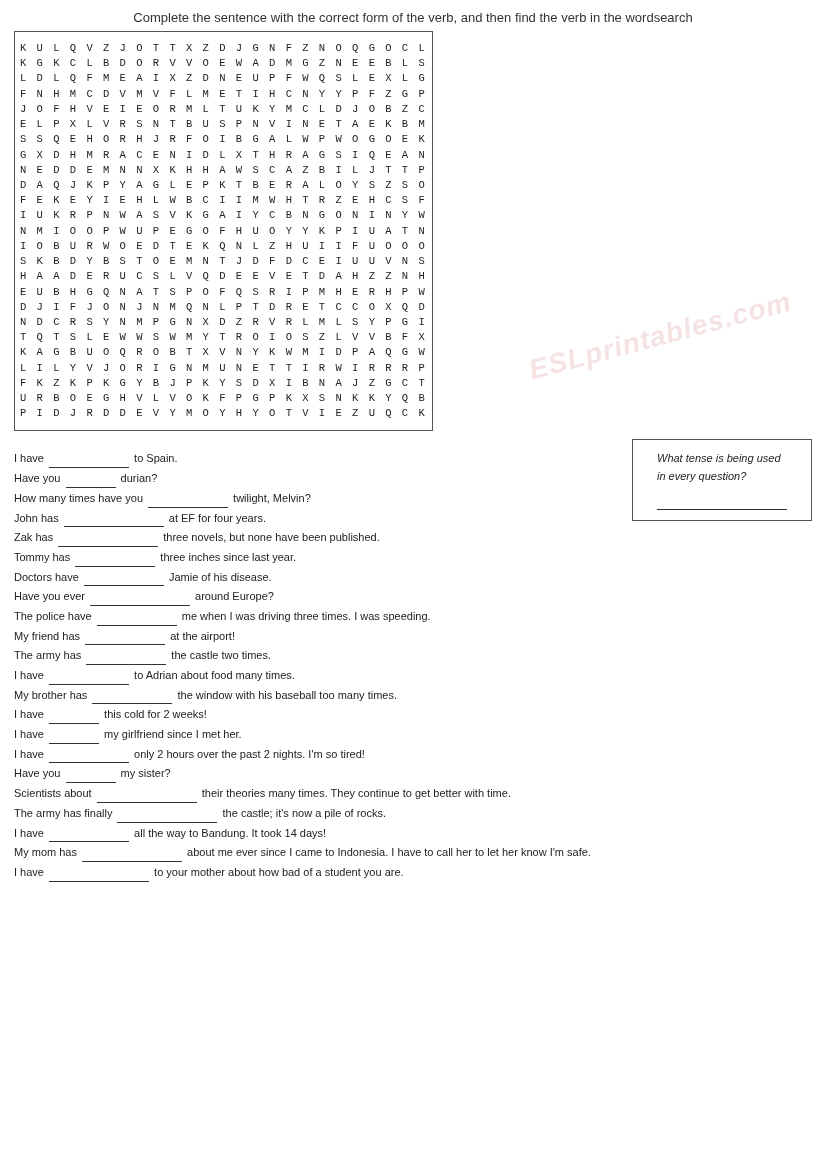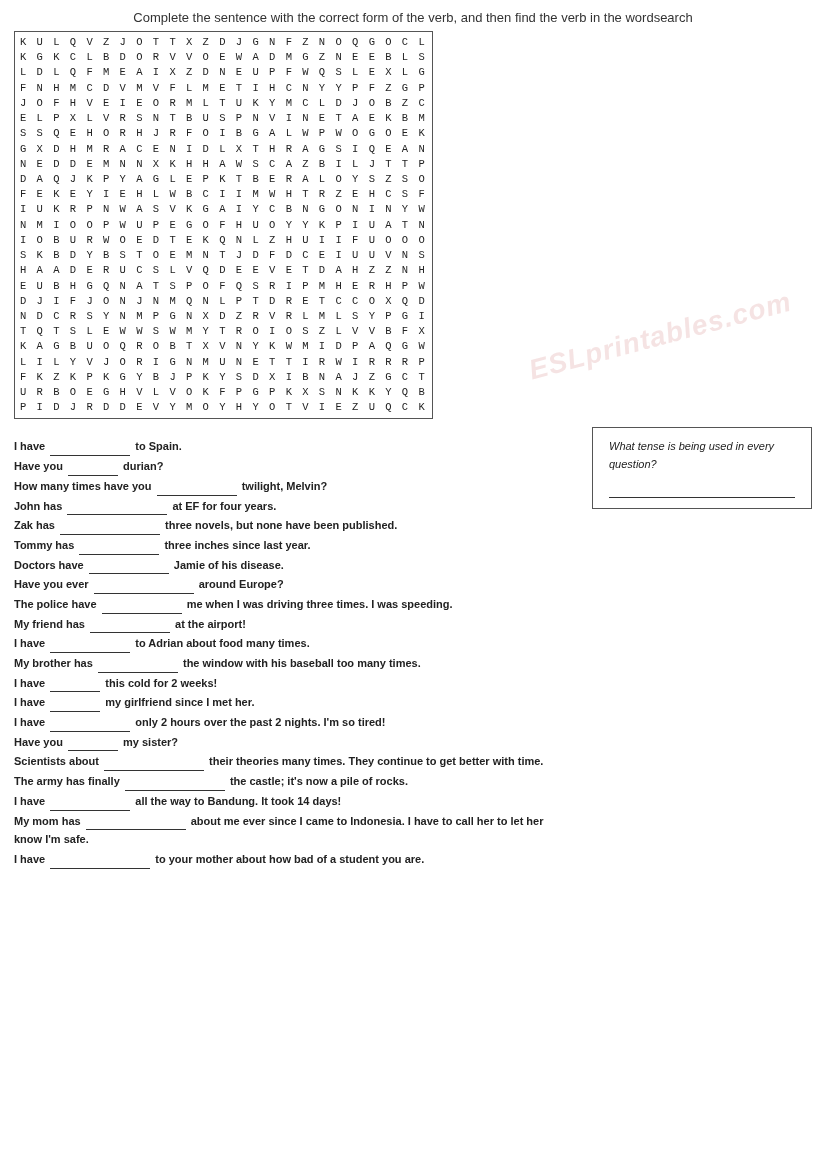--- a/index.html
+++ b/index.html
@@ -18,21 +18,21 @@
       margin-bottom: 6px;
       color: #333;
     }
     .wordsearch-container {
       display: flex;
       justify-content: flex-start;
     }
     .wordsearch-grid {
       display: inline-block;
       border: 1.5px solid #555;
-      padding: 3px 5px;
+      padding: 9px 5px;
       font-family: 'Courier New', monospace;
       font-size: 10.5px;
       line-height: 1.45;
       letter-spacing: 2px;
     }
     .sentences-section {
       margin-top: 10px;
       font-size: 11px;
       line-height: 1.7;
     }
@@ -51,26 +51,25 @@
     .blank-sm { min-width: 50px; }
     .blank-md { min-width: 80px; }
     .blank-lg { min-width: 100px; }
     .bottom-section {
       display: flex;
       gap: 20px;
       margin-top: 8px;
     }
     .sentences-col {
       flex: 1;
-      font-weight: bold;
     }
     .question-box {
       border: 1.5px solid #555;
-      padding: 10px 16px;
-      width: 220px;
+      padding: 10px 24px;
+      width: 180px;
       min-height: 70px;
       font-size: 11px;
       line-height: 1.6;
       flex-shrink: 0;
       align-self: flex-start;
       margin-top: 0;
     }
     .question-box-title {
       font-size: 11px;
       font-style: italic;
@@ -137,20 +136,21 @@
       <span class="sentence-line"><span>I have </span><span class="blank blank-md"></span><span> to Spain.</span></span>
       <span class="sentence-line"><span>Have you </span><span class="blank blank-sm"></span><span> durian?</span></span>
       <span class="sentence-line"><span>How many times have you </span><span class="blank blank-md"></span><span> twilight, Melvin?</span></span>
       <span class="sentence-line"><span>John has </span><span class="blank blank-lg"></span><span> at EF for four years.</span></span>
       <span class="sentence-line"><span>Zak has </span><span class="blank blank-lg"></span><span> three novels, but none have been published.</span></span>
       <span class="sentence-line"><span>Tommy has </span><span class="blank blank-md"></span><span> three inches since last year.</span></span>
       <span class="sentence-line"><span>Doctors have </span><span class="blank blank-md"></span><span> Jamie of his disease.</span></span>
       <span class="sentence-line"><span>Have you ever </span><span class="blank blank-lg"></span><span> around Europe?</span></span>
       <span class="sentence-line"><span>The police have </span><span class="blank blank-md"></span><span> me when I was driving three times. I was speeding.</span></span>
       <span class="sentence-line"><span>My friend has </span><span class="blank blank-md"></span><span> at the airport!</span></span>
+      <span class="sentence-line"><span>The army has </span><span class="blank blank-md"></span><span> the castle two times.</span></span>
       <span class="sentence-line"><span>I have </span><span class="blank blank-md"></span><span> to Adrian about food many times.</span></span>
       <span class="sentence-line"><span>My brother has </span><span class="blank blank-md"></span><span> the window with his baseball too many times.</span></span>
       <span class="sentence-line"><span>I have </span><span class="blank blank-sm"></span><span> this cold for 2 weeks!</span></span>
       <span class="sentence-line"><span>I have </span><span class="blank blank-sm"></span><span> my girlfriend since I met her.</span></span>
       <span class="sentence-line"><span>I have </span><span class="blank blank-md"></span><span> only 2 hours over the past 2 nights. I'm so tired!</span></span>
       <span class="sentence-line"><span>Have you </span><span class="blank blank-sm"></span><span> my sister?</span></span>
       <span class="sentence-line"><span>Scientists about </span><span class="blank blank-lg"></span><span> their theories many times. They continue to get better with time.</span></span>
       <span class="sentence-line"><span>The army has finally </span><span class="blank blank-lg"></span><span> the castle; it's now a pile of rocks.</span></span>
       <span class="sentence-line"><span>I have </span><span class="blank blank-md"></span><span> all the way to Bandung. It took 14 days!</span></span>
       <span class="sentence-line"><span>My mom has </span><span class="blank blank-lg"></span><span> about me ever since I came to Indonesia. I have to call her to let her know I'm safe.</span></span>

